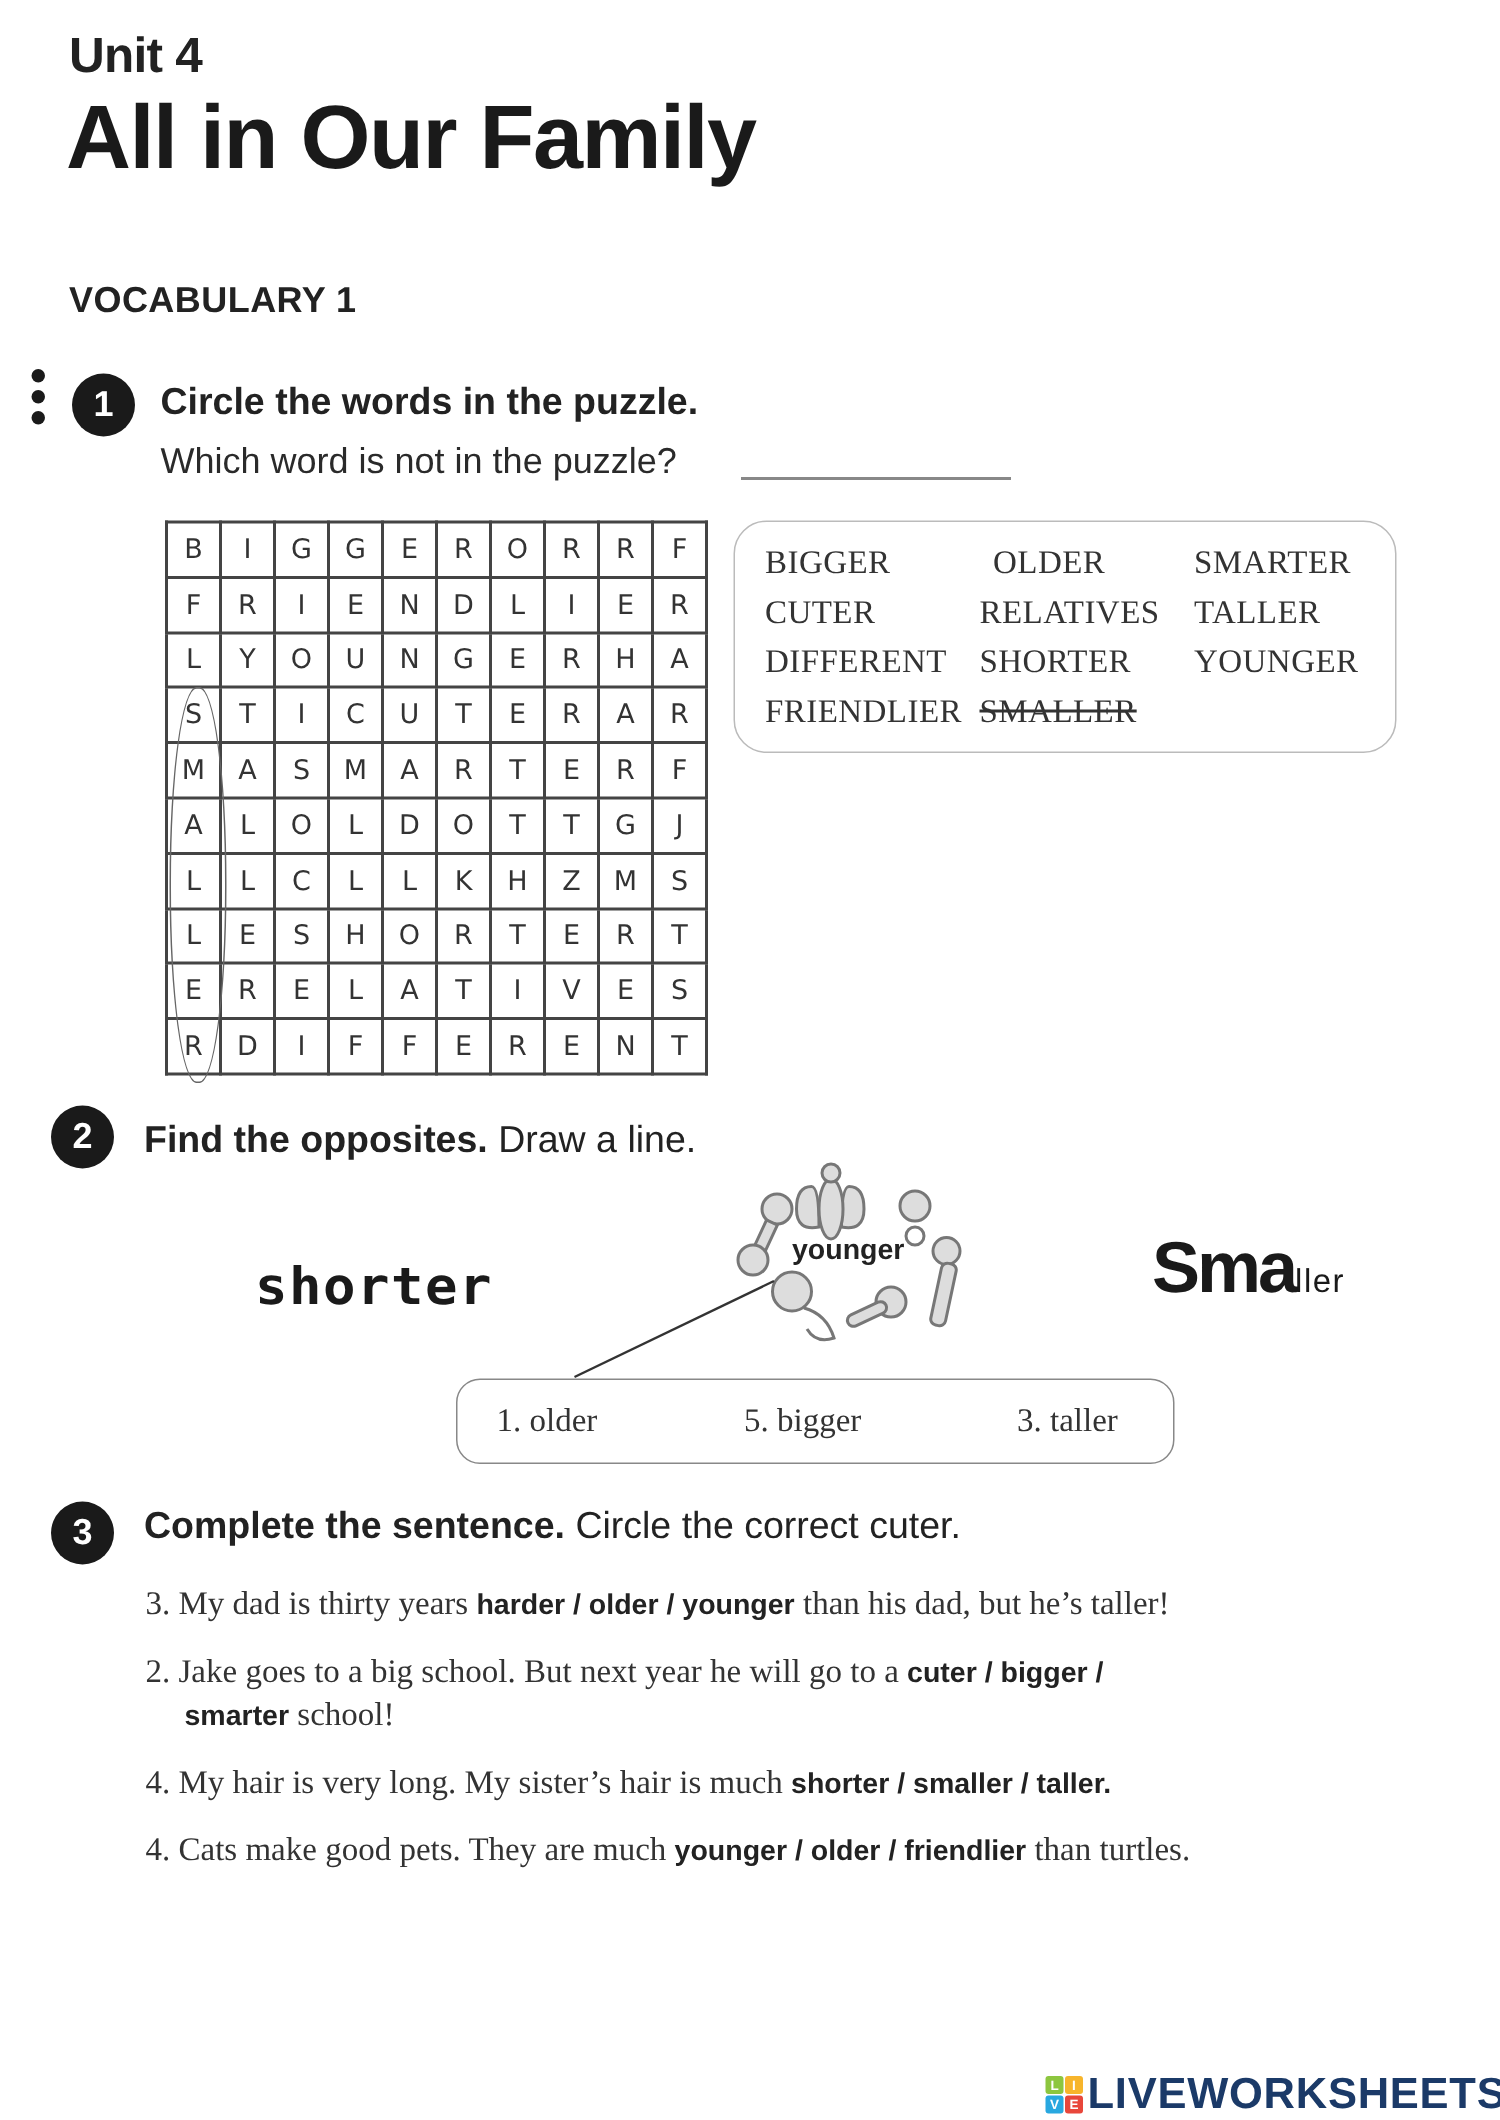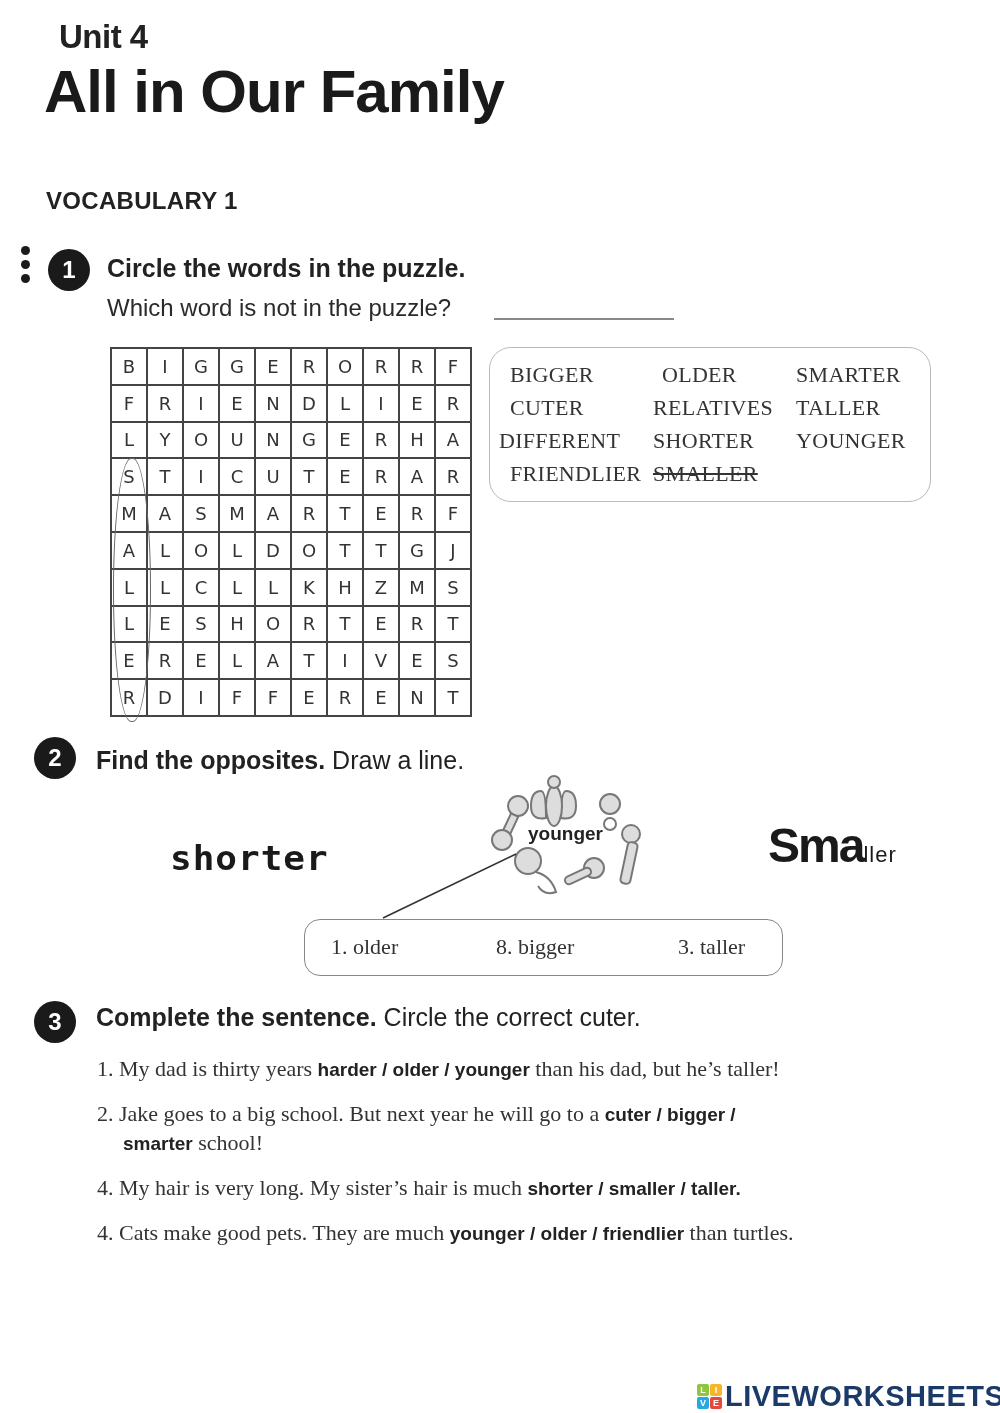--- a/index.html
+++ b/index.html
@@ -1,20 +1,20 @@
 <!DOCTYPE html>
 <html><head>
 <meta charset="utf-8">
 <style>
   html, body { margin: 0; padding: 0; background: #ffffff; }
   body { width: 1000px; height: 1413px; position: relative; overflow: hidden;
          font-family: "Liberation Sans", "DejaVu Sans", sans-serif; color: #1e1e1e; }
   .abs { position: absolute; }
 
-  .unit { left: 46px; top: 18px; font-size: 33px; font-weight: bold; letter-spacing: -0.5px; color: #222; margin-left: 13px; }
+  .unit { left: 46px; top: 18px; font-size: 33px; font-weight: bold; letter-spacing: -0.5px; color: #222; }
   .title { left: 44px; top: 62px; font-size: 60px; font-weight: bold; letter-spacing: -1px; color: #1a1a1a; line-height: 1; }
   .vocab { left: 46px; top: 187px; font-size: 24px; font-weight: bold; color: #222; letter-spacing: 0.3px; }
 
   .dots { left: 21px; top: 246px; width: 12px; }
   .dots span { display: block; width: 9px; height: 9px; background: #1a1a1a; border-radius: 50%; margin-bottom: 5px; }
 
   .num-badge { width: 42px; height: 42px; border-radius: 50%; background: #1a1a1a; color: #fff;
                font-weight: bold; font-size: 24px; display: flex; align-items: center; justify-content: center; }
   .ex-title { font-size: 25px; color: #222; }
   .ex-title b { font-weight: bold; }
@@ -202,21 +202,21 @@
 </table>
 <div class="abs circle"></div>
 
 <div class="abs wordbox" id="wordbank">
     <span class="word" style="left: 20px; top: 14px;">BIGGER</span>
     <span class="word" style="left: 172px; top: 14px;">OLDER</span>
     <span class="word" style="left: 306px; top: 14px;">SMARTER</span>
     <span class="word" style="left: 20px; top: 47px;">CUTER</span>
     <span class="word" style="left: 163px; top: 47px;">RELATIVES</span>
     <span class="word" style="left: 306px; top: 47px;">TALLER</span>
-    <span class="word" style="left: 9px; top: 80px;">DIFFERENT</span>
+    <span class="word" style="left: 20px; top: 80px;">DIFFERENT</span>
     <span class="word" style="left: 163px; top: 80px;">SHORTER</span>
     <span class="word" style="left: 306px; top: 80px;">YOUNGER</span>
     <span class="word" style="left: 20px; top: 113px;">FRIENDLIER</span>
     <span class="word strike" style="left: 163px; top: 113px;">SMALLER</span>
   </div>
 
 <div class="abs num-badge q2-badge">2</div>
 <div class="abs ex-title q2-title"><b>Find the opposites.</b><span> Draw a line.</span></div>
 
 <div class="abs shorter-word">shorter</div>
@@ -243,29 +243,29 @@
 <div class="abs younger-lbl">younger</div>
 
 <div class="abs smaller-word"><span class="big">Sma</span><span class="small">ller</span></div>
 
 <svg class="abs" style="left:380px;top:850px;width:140px;height:72px;" viewBox="0 0 140 72">
   <line x1="3" y1="68" x2="136" y2="4" stroke="#333" stroke-width="1.6"></line>
 </svg>
 
 <div class="abs oppbox">
   <span class="opt" style="left:26px;">1. older</span>
-  <span class="opt" style="left:191px;">8. bigger</span>
+  <span class="opt" style="left:191px;">5. bigger</span>
   <span class="opt" style="left:373px;">3. taller</span>
 </div>
 
 <div class="abs num-badge q3-badge">3</div>
 <div class="abs ex-title q3-title"><b>Complete the sentence.</b><span> Circle the correct cuter.</span></div>
 
 <div id="sentences">
-    <div class="abs sent" style="top: 1054px;"><span>1. My dad is thirty years </span><b>harder / older / younger</b><span> than his dad, but he’s taller!</span></div>
+    <div class="abs sent" style="top: 1054px;"><span>3. My dad is thirty years </span><b>harder / older / younger</b><span> than his dad, but he’s taller!</span></div>
     <div class="abs sent" style="top: 1099px;"><span>2. Jake goes to a big school. But next year he will go to a </span><b>cuter / bigger /</b><span></span></div>
     <div class="abs sent" style="top: 1128px; left: 123px;"><span></span><b>smarter</b><span> school!</span></div>
     <div class="abs sent" style="top: 1173px;"><span>4. My hair is very long. My sister’s hair is much </span><b>shorter / smaller / taller.</b><span></span></div>
     <div class="abs sent" style="top: 1218px;"><span>4. Cats make good pets. They are much </span><b>younger / older / friendlier</b><span> than turtles.</span></div>
   </div>
 
 <div class="abs logo">
   <div class="logo-tiles" id="logo-tiles">
       <span style="background: rgb(141, 198, 63);">L</span>
       <span style="background: rgb(247, 181, 44);">I</span>

